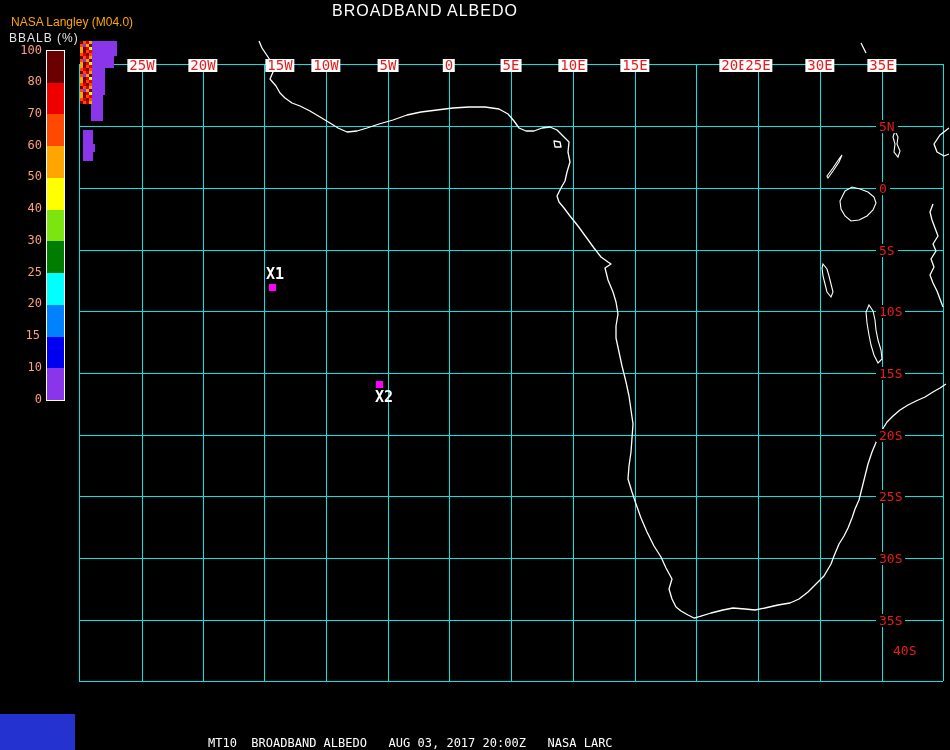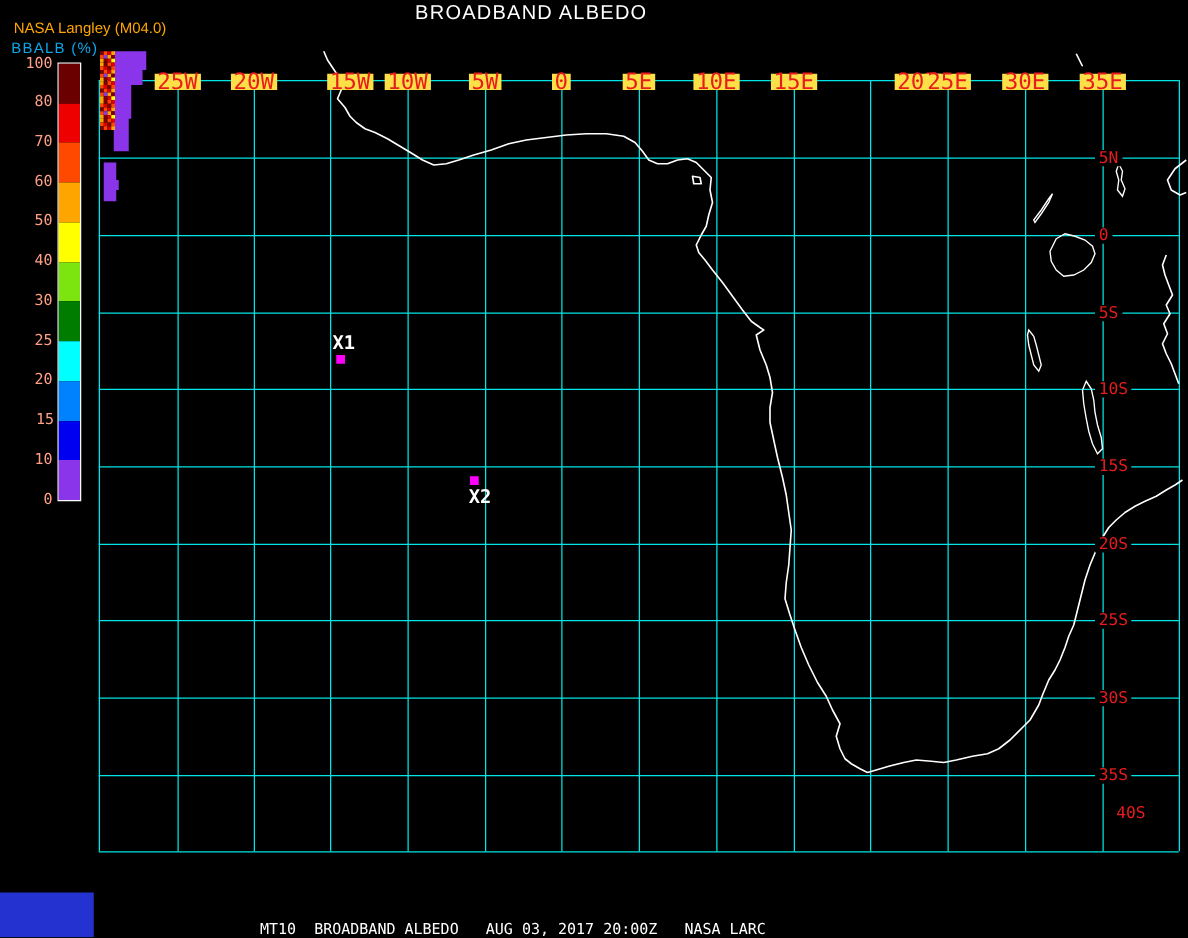--- a/index.html
+++ b/index.html
@@ -5,28 +5,28 @@
   html,body{margin:0;padding:0;background:#000;}
   #app{position:relative;width:950px;height:750px;background:#000;overflow:hidden;
        font-family:"DejaVu Sans Mono",monospace;}
   .abs{position:absolute;}
   .title{left:0;top:2px;width:850px;text-align:center;color:#fff;
          font-family:"Liberation Sans",sans-serif;font-size:16px;letter-spacing:1px;}
   .subtitle{left:0;top:19px;width:950px;text-align:center;color:#fff;
          font-family:"Liberation Sans",sans-serif;font-size:14px;}
   .brand{left:11px;top:15px;color:#ffa500;font-size:12px;
          font-family:"Liberation Sans",sans-serif;}
-  .product{left:9px;top:31px;color:#0ea5e9;font-size:12px;
+  .product{left:9px;top:31px;color:#e5e5e5;font-size:12px;
          font-family:"Liberation Sans",sans-serif;letter-spacing:1px;}
   .cbtick{width:36px;text-align:right;color:#ff9e86;font-size:12px;line-height:13px;}
   #colorbar{left:46px;top:50px;width:17px;height:349px;border:1px solid #fff;
             display:flex;flex-direction:column;}
   #colorbar div{flex:1 1 0;}
-  .glon{transform:translateX(-50%);color:#e81c1c;font-size:18px;line-height:13px;
-        background:#fde047;padding:0 2px;white-space:pre;}
+  .glon{transform:translateX(-50%);color:#e81c1c;font-size:14px;line-height:13px;
+        background:#ffffff;padding:0 2px;white-space:pre;}
   .glat{color:#e81c1c;font-size:13px;line-height:13px;background:#000;
         padding:0 3px;white-space:pre;}
   .marker-sq{width:7px;height:7px;background:#ff00ff;}
   .marker-lb{color:#fff;font-size:15px;font-weight:bold;line-height:14px;}
   .statusbar{left:208px;top:736px;color:#fff;font-size:12px;white-space:pre;}
   .statusbox{left:0;top:714px;width:75px;height:36px;background:#2433cf;}
   svg{position:absolute;left:0;top:0;}
 </style>
 </head>
 <body>
@@ -185,21 +185,21 @@
   <div id="cbticks">
       <div class="abs cbtick" style="left: 6px; top: 43.5px;">100</div>
       <div class="abs cbtick" style="left: 6px; top: 75.23px;">80</div>
       <div class="abs cbtick" style="left: 6px; top: 106.96px;">70</div>
       <div class="abs cbtick" style="left: 6px; top: 138.69px;">60</div>
       <div class="abs cbtick" style="left: 6px; top: 170.42px;">50</div>
       <div class="abs cbtick" style="left: 6px; top: 202.15px;">40</div>
       <div class="abs cbtick" style="left: 6px; top: 233.88px;">30</div>
       <div class="abs cbtick" style="left: 6px; top: 265.61px;">25</div>
       <div class="abs cbtick" style="left: 6px; top: 297.34px;">20</div>
-      <div class="abs cbtick" style="left: 18px; top: 329.07px; text-align: center;">15</div>
+      <div class="abs cbtick" style="left: 4px; top: 329.07px;">15</div>
       <div class="abs cbtick" style="left: 6px; top: 360.8px;">10</div>
       <div class="abs cbtick" style="left: 6px; top: 392.53px;">0</div>
     </div>
 
   <div id="gridlabels">
       <div class="abs glon" style="left: 142px; top: 59px;">25W</div>
       <div class="abs glon" style="left: 203px; top: 59px;">20W</div>
       <div class="abs glon" style="left: 264px; top: 59px; margin-left: 16px;">15W</div>
       <div class="abs glon" style="left: 326px; top: 59px;">10W</div>
       <div class="abs glon" style="left: 388px; top: 59px;">5W</div>

